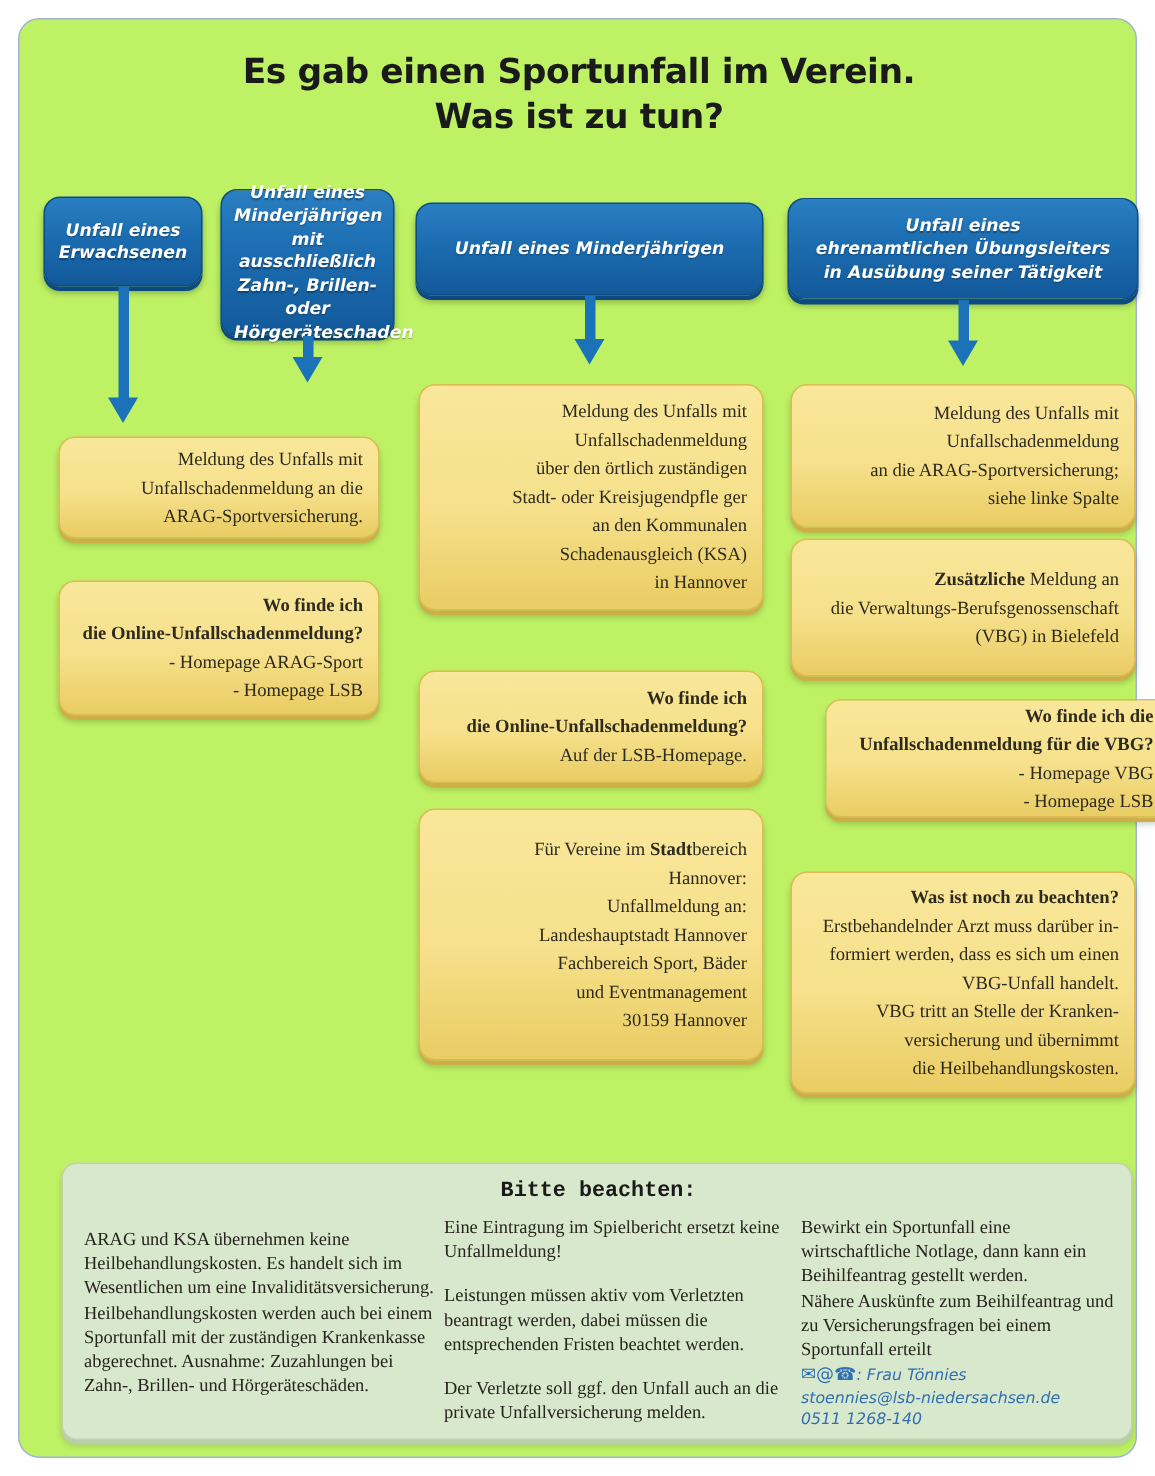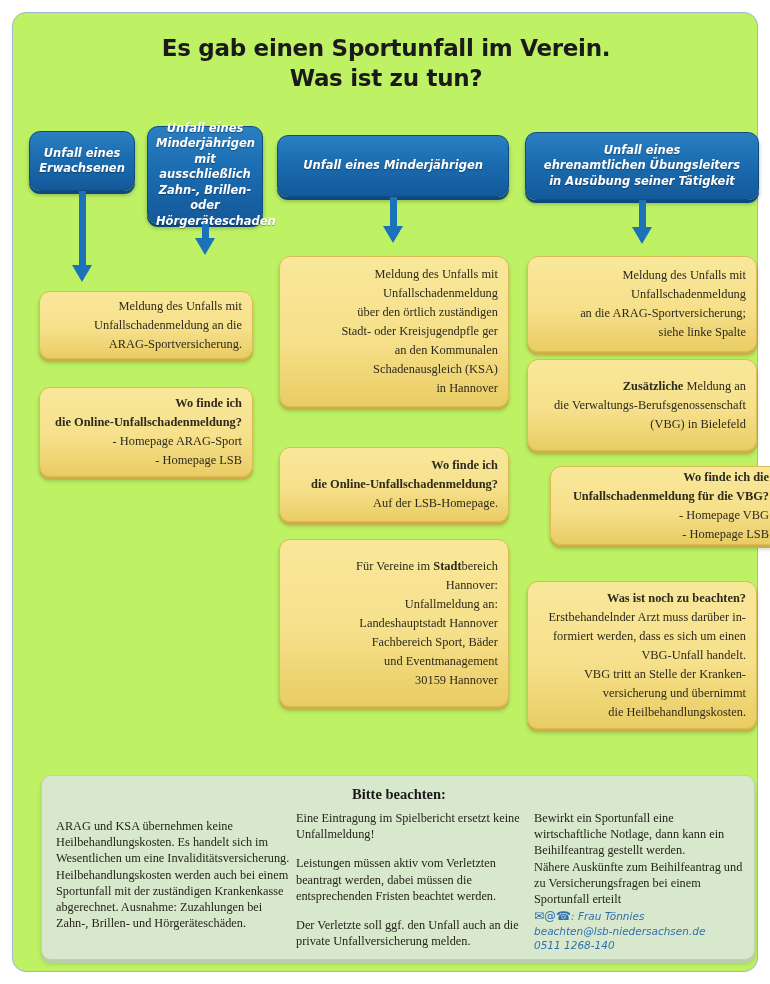--- a/index.html
+++ b/index.html
@@ -123,21 +123,21 @@
     background: #d8e8cc;
     border: 1px solid #bdd3ad;
     border-radius: 10px;
     box-shadow: 0 3px 0 0 #b9ceaa, 0 4px 4px rgba(0,0,0,0.15);
   }
   .green-title {
     position: absolute;
     left: 0; top: 10px;
     width: 714px;
     text-align: center;
-    font-family: Liberation Serif, serif;
+    font-family: Liberation Mono, monospace;
     font-weight: bold;
     font-size: 14.5px;
     color: #1a1a1a;
   }
   .gcol {
     position: absolute;
     top: 34px;
     font-family: "Liberation Serif", "DejaVu Serif", serif;
     font-size: 12.3px;
     line-height: 16.2px;
@@ -298,20 +298,20 @@
         <p>Eine Eintragung im Spielbericht ersetzt keine Unfallmeldung!</p>
         <p>Leistungen müssen aktiv vom Verletzten beantragt werden, dabei müssen die entsprechenden Fristen beachtet werden.</p>
         <p>Der Verletzte soll ggf. den Unfall auch an die private Unfallversicherung melden.</p>
       </div>
 
       <div class="gcol c3">
         <p style="margin-bottom:0">Bewirkt ein Sportunfall eine wirtschaftliche Notlage, dann kann ein Beihilfeantrag gestellt werden.</p>
         <p style="margin-bottom:2px">Nähere Auskünfte zum Beihilfeantrag und zu Versicherungsfragen bei einem Sportunfall erteilt</p>
         <div class="contact">
           <span class="line"><span class="icons">✉@☎</span><span>: Frau Tönnies</span></span>
-          <span class="line">beachten@lsb-niedersachsen.de</span>
+          <span class="line">stoennies@lsb-niedersachsen.de</span>
           <span class="line">0511 1268-140</span>
         </div>
       </div>
     </div>
 
   </div>
 </div>
 
 </body></html>

